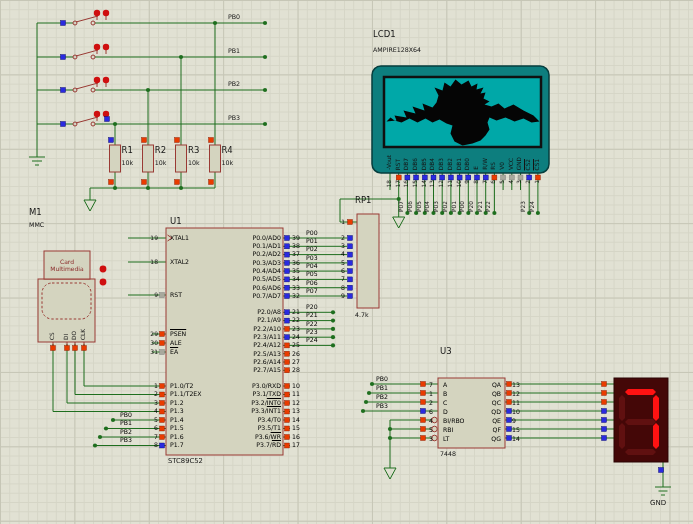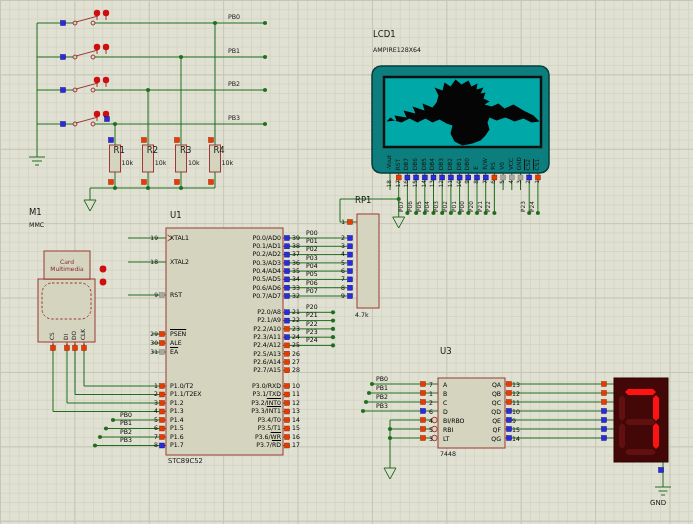--- a/index.html
+++ b/index.html
@@ -40,21 +40,21 @@
   .cname{position:absolute;left:170px;font-size:6.2px;height:8px;line-height:8px;}
   .cnum{position:absolute;left:138px;width:20px;text-align:right;font-size:6px;height:8px;line-height:8px;color:#151515;}
   .ol{text-decoration:overline;}
   .ol:empty{display:none;}
   .vrow{position:absolute;display:flex;}
   .vrow .slot{width:8.7px;display:flex;justify-content:center;}
   .vtext{writing-mode:vertical-rl;transform:rotate(180deg);font-size:5.8px;line-height:1;color:#151515;white-space:pre;}
   .vlabel{position:absolute;writing-mode:vertical-rl;transform:rotate(180deg);font-size:5.8px;color:#222;}
   .rrow{position:absolute;display:flex;}
   .rrow .ritem{width:33.3px;}
-  .rref{font-size:8.5px;margin-left:4px;color:#151515;}
+  .rref{font-size:8.5px;margin-left:12px;color:#151515;}
   .rval{font-size:6.3px;margin-left:12px;margin-top:4px;color:#151515;}
   .mmclabel{position:absolute;color:var(--dkred);font-size:6px;text-align:center;line-height:7px;}
 </style>
 </head>
 <body>
 
 <div id="canvas">
 
 <svg id="wires" width="693" height="524" viewBox="0 0 693 524">
 
@@ -334,21 +334,21 @@
 <div class="lbl val" style="left:29px;top:221px">MMC</div>
 <div class="mmclabel" style="left:44px;top:258px;width:46px">
   <div>Card</div>
       <div>Multimedia</div>
 </div>
 <div class="vlabel" style="left:49px;top:323px;height:17px">CS</div>
 <div class="vlabel" style="left:63px;top:323px;height:17px">DI</div>
 <div class="vlabel" style="left:71px;top:323px;height:17px">DO</div>
 <div class="vlabel" style="left:80px;top:323px;height:17px">CLK</div>
 
-<div class="lbl ref" style="left:170px;top:210px">U1</div>
+<div class="lbl ref" style="left:170px;top:216px">U1</div>
 <div class="lbl" style="left:168px;top:457px;font-size:6.8px">STC89C52</div>
 
 <div class="cname" style="top:234px"><span>XTAL1</span></div>
 <div class="cname" style="top:258px"><span>XTAL2</span></div>
 <div class="cname" style="top:291px"><span>RST</span></div>
 <div class="cname" style="top:330px"><span></span><span class="ol">PSEN</span></div>
 <div class="cname" style="top:339px"><span>ALE</span></div>
 <div class="cname" style="top:348px"><span></span><span class="ol">EA</span></div>
 <div class="cnum" style="top:234px">19</div>
 <div class="cnum" style="top:258px">18</div>

